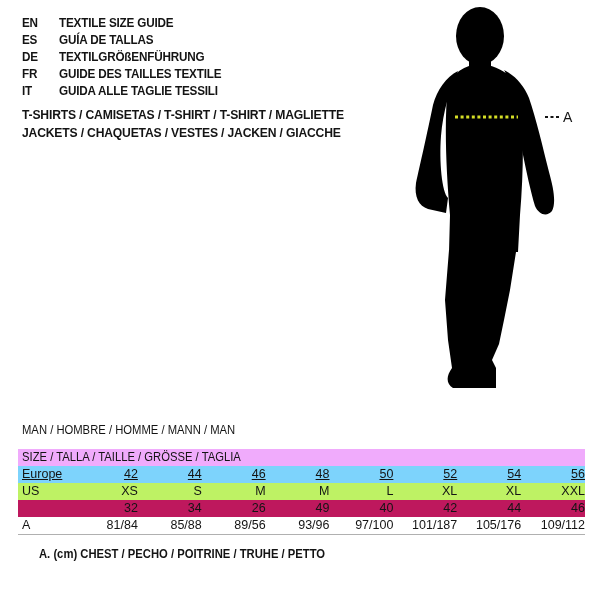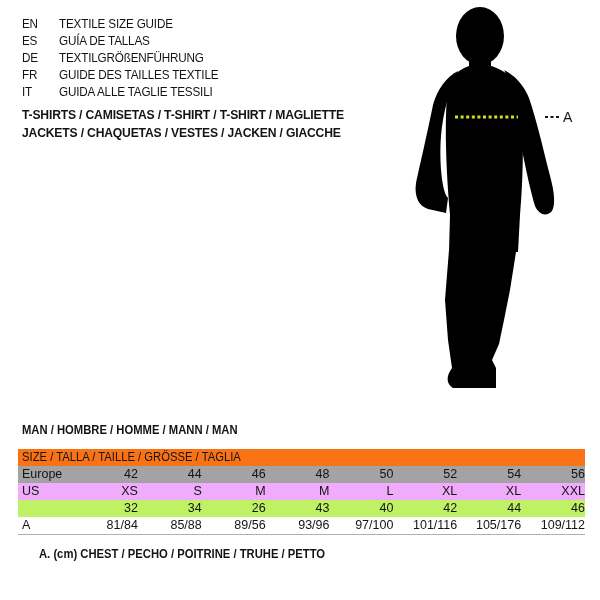--- a/index.html
+++ b/index.html
@@ -6,34 +6,34 @@
   body{
     width:600px;height:600px;background:#ffffff;position:relative;overflow:hidden;
     font-family:"Liberation Sans","DejaVu Sans",sans-serif;color:#141414;
     -webkit-font-smoothing:antialiased;
   }
   .abs{position:absolute}
   .cond{display:inline-block;transform:scaleX(0.9);transform-origin:0 50%;white-space:nowrap}
 
   
   .lang-list{left:22px;top:15px}
-  .lang-row{display:flex;height:17px;align-items:center;font-weight:normal;font-size:13px;letter-spacing:-0.2px}
+  .lang-row{display:flex;height:17px;font-weight:bold;font-size:13px;letter-spacing:-0.2px}
   .lang-code{width:37px;flex:0 0 37px}
 
   
   .cat-lines{left:22px;top:106px}
   .cat-line{height:18px;line-height:18px;font-weight:bold;font-size:13.5px;letter-spacing:-0.2px}
 
   
   .figure-wrap{left:400px;top:0;width:200px;height:400px}
   .figure-wrap svg{display:block}
   .measure-a{font-family:"Liberation Sans","DejaVu Sans",sans-serif;font-size:14px;fill:#141414}
 
   
-  .section-title{left:22px;top:423px;font-weight:bold;font-size:12.5px}
+  .section-title{left:22px;top:423px;font-weight:normal;font-size:12.5px}
 
   
   .size-table{left:18px;top:449px;width:567px;font-size:12.5px;border-bottom:1px solid #b0b0b0}
   .t-header{height:17px;line-height:17px;padding-left:4px;font-size:12.5px}
   .t-row{display:grid;grid-template-columns:56px repeat(8,1fr);height:17px;line-height:17px}
   .t-label{padding-left:4px;text-align:left}
   .t-cell{text-align:right}
 
   
   .footer-note{left:39px;top:547px;font-weight:bold;font-size:12.5px}
@@ -83,65 +83,65 @@
     <line x1="145" y1="117" x2="159" y2="117" stroke="#141414" stroke-width="2" stroke-dasharray="3,2.5"></line>
     <text x="163" y="122" class="measure-a">A</text>
   </svg>
 </div>
 
 <div class="abs section-title">
   <span class="cond">MAN / HOMBRE / HOMME / MANN / MAN</span>
 </div>
 
 <div class="abs size-table">
-  <div class="t-header" style="background: #f97316;">
+  <div class="t-header" style="background: #f0abfc;">
     <span class="cond">SIZE / TALLA / TAILLE / GRÖSSE / TAGLIA</span>
   </div>
   <div>
-      <div class="t-row" style="background: #a3a3a3;">
+      <div class="t-row" style="background: #7dd3fc; text-decoration: underline;">
         <span class="t-label">Europe</span>
         <span class="t-cell">42</span>
         <span class="t-cell">44</span>
         <span class="t-cell">46</span>
         <span class="t-cell">48</span>
         <span class="t-cell">50</span>
         <span class="t-cell">52</span>
         <span class="t-cell">54</span>
         <span class="t-cell">56</span>
       </div>
-      <div class="t-row" style="background: #f0abfc;">
+      <div class="t-row" style="background: #bef264;">
         <span class="t-label">US</span>
         <span class="t-cell">XS</span>
         <span class="t-cell">S</span>
         <span class="t-cell">M</span>
         <span class="t-cell">M</span>
         <span class="t-cell">L</span>
         <span class="t-cell">XL</span>
         <span class="t-cell">XL</span>
         <span class="t-cell">XXL</span>
       </div>
-      <div class="t-row" style="background: #bef264;">
+      <div class="t-row" style="background: #be185d;">
         <span class="t-label"></span>
         <span class="t-cell">32</span>
         <span class="t-cell">34</span>
         <span class="t-cell">26</span>
-        <span class="t-cell">43</span>
+        <span class="t-cell">49</span>
         <span class="t-cell">40</span>
         <span class="t-cell">42</span>
         <span class="t-cell">44</span>
         <span class="t-cell">46</span>
       </div>
       <div class="t-row" style="background: rgb(255, 255, 255);">
         <span class="t-label">A</span>
         <span class="t-cell">81/84</span>
         <span class="t-cell">85/88</span>
         <span class="t-cell">89/56</span>
         <span class="t-cell">93/96</span>
         <span class="t-cell">97/100</span>
-        <span class="t-cell">101/116</span>
+        <span class="t-cell">101/187</span>
         <span class="t-cell">105/176</span>
         <span class="t-cell">109/112</span>
       </div>
     </div>
 </div>
 
 <div class="abs footer-note">
   <span class="cond">A. (cm) CHEST / PECHO / POITRINE / TRUHE / PETTO</span>
 </div>
 

